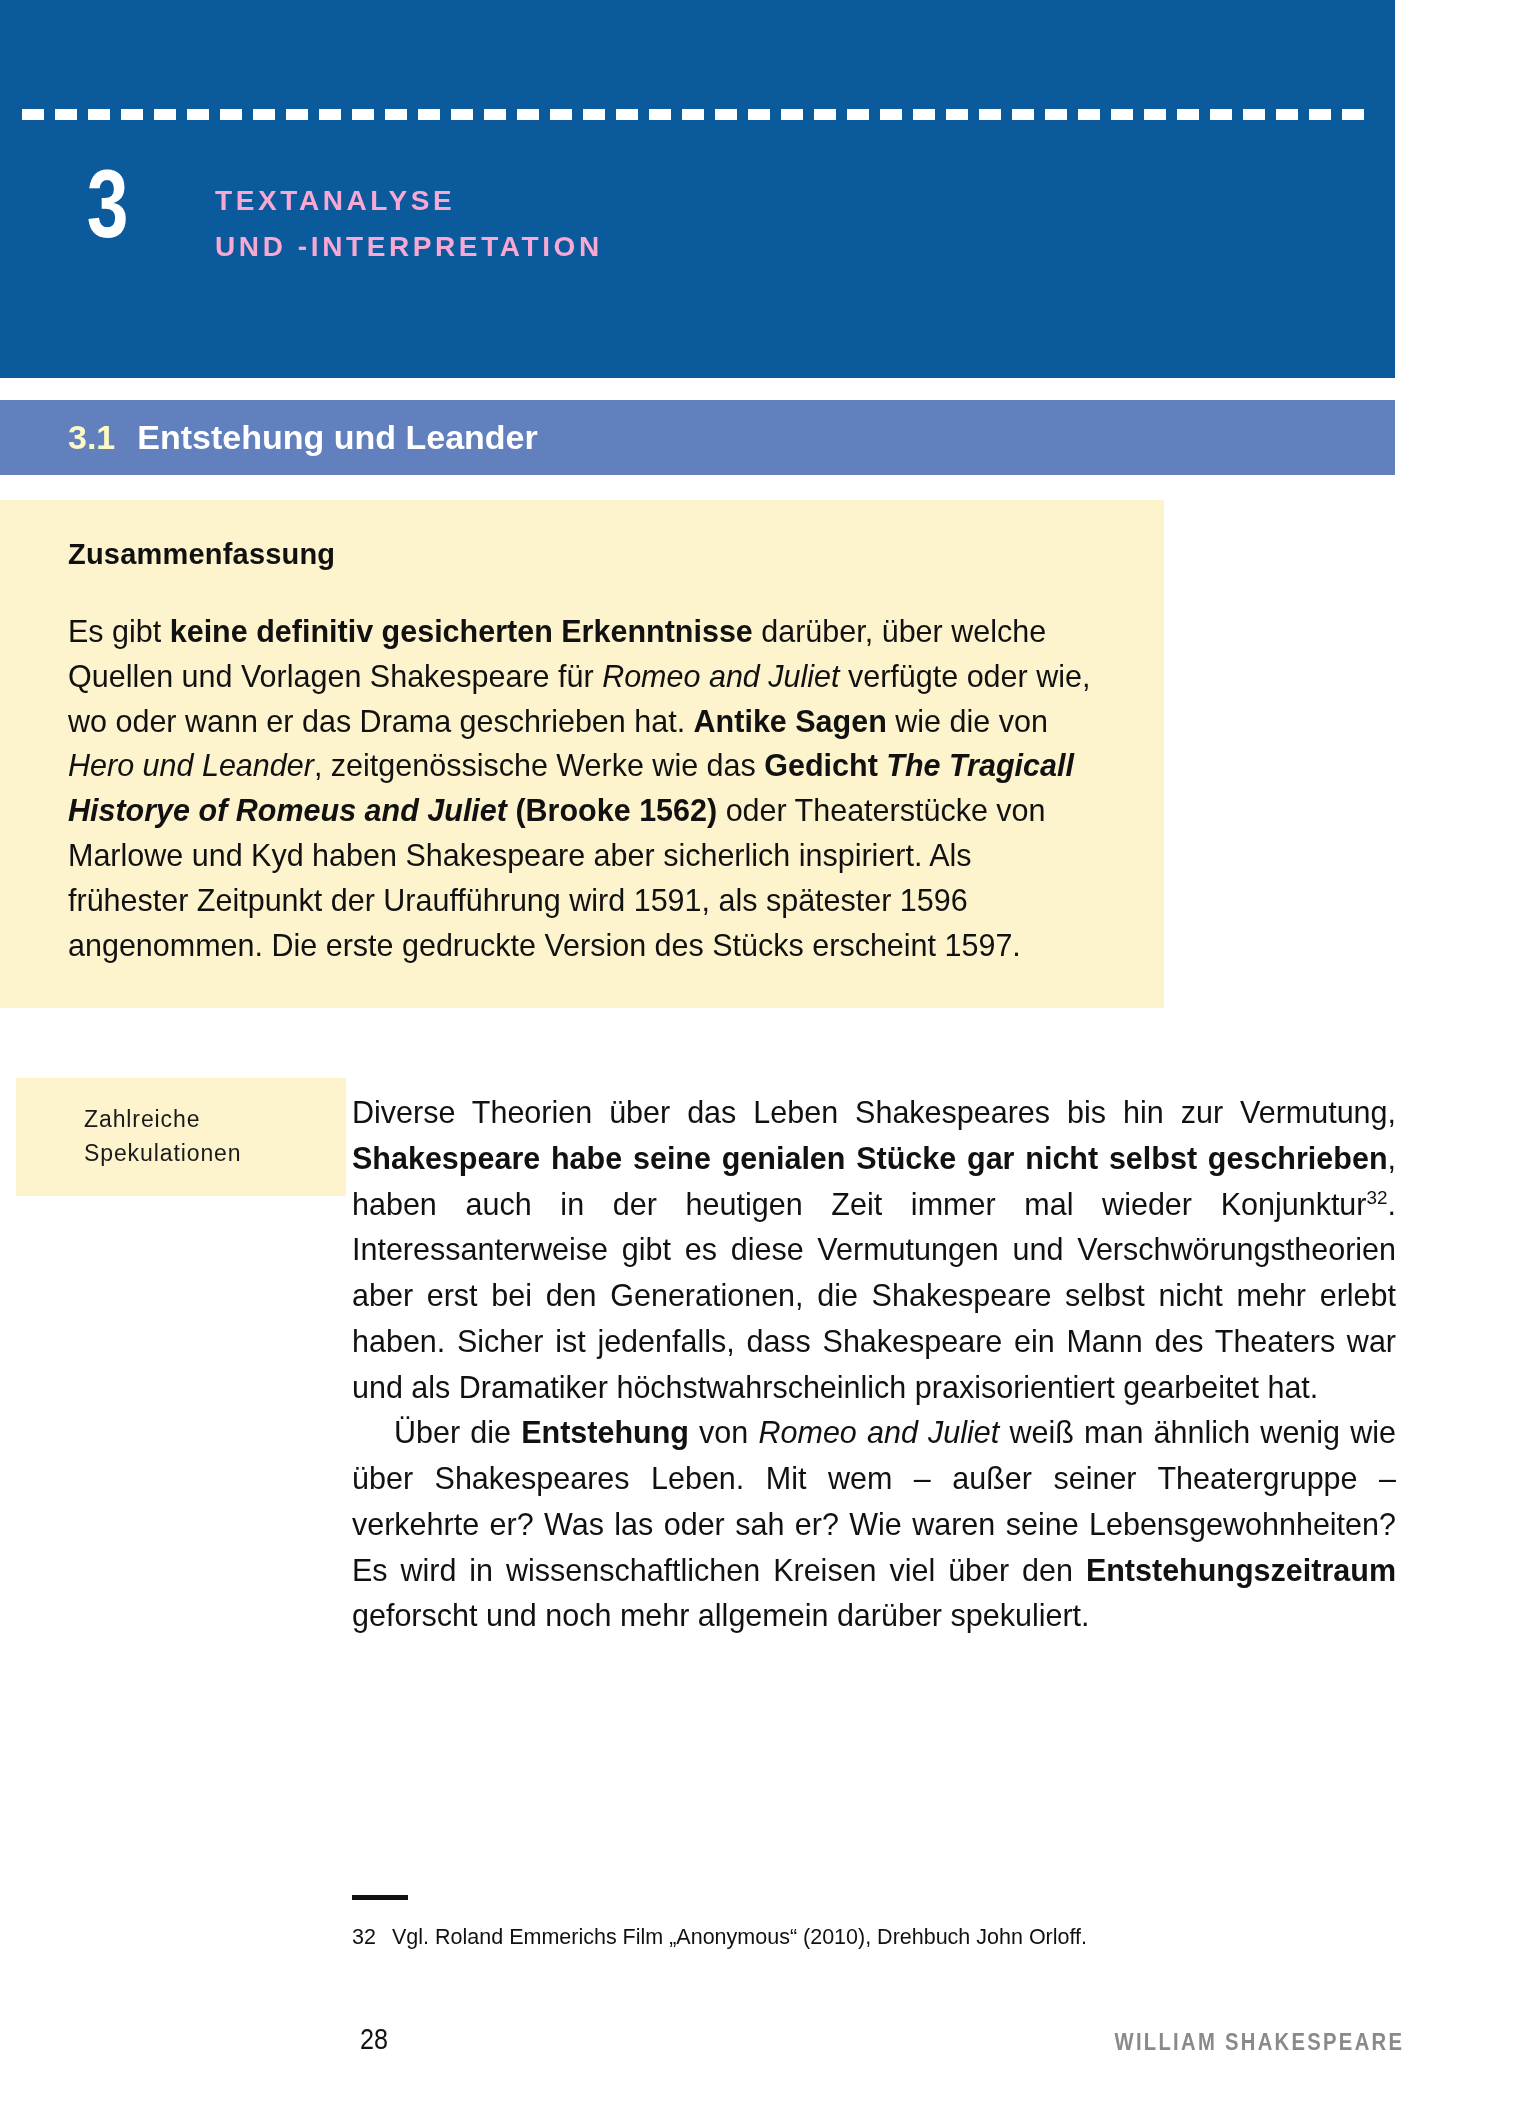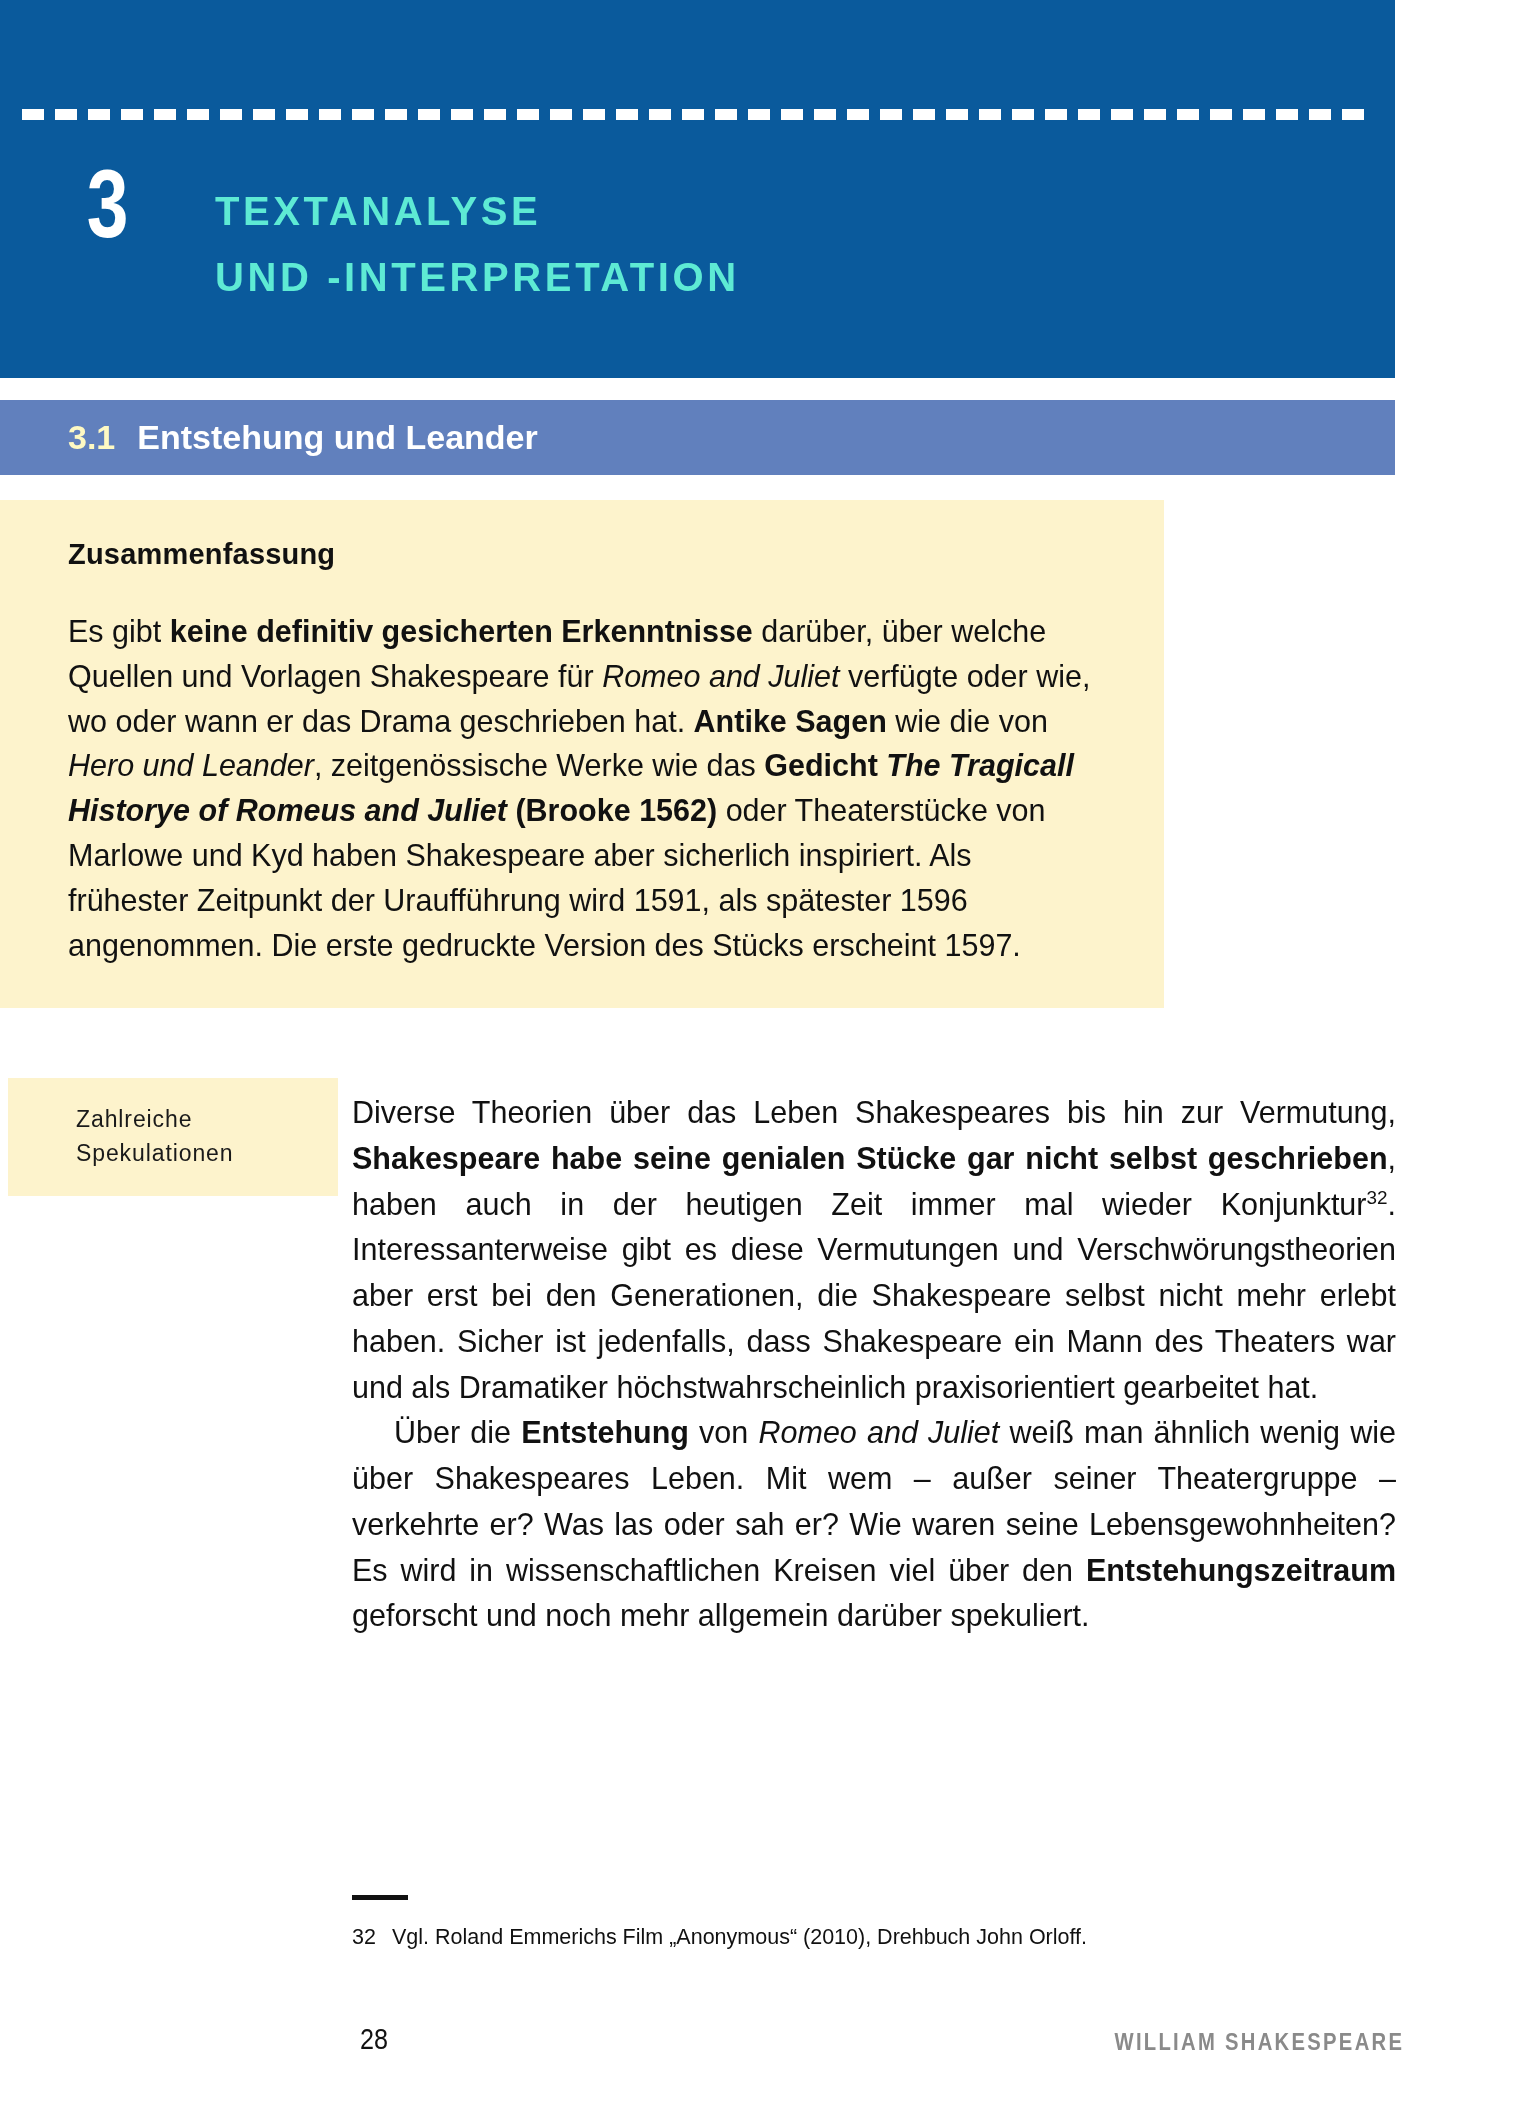--- a/index.html
+++ b/index.html
@@ -50,22 +50,22 @@
     color: #ffffff;
     font-size: 96px;
     font-weight: 700;
     line-height: 0.92;
     font-family: "Liberation Sans Narrow", "Liberation Sans", sans-serif;
     transform: scaleX(0.78);
     transform-origin: center top;
     letter-spacing: 0px;
   }
   .chapter-title {
-    color: #5eead4;
-    font-size: 40px;
+    color: #f9a8d4;
+    font-size: 28px;
     font-weight: 700;
     letter-spacing: 3.6px;
     line-height: 1.65;
     padding-top: 18px;
   }
   .chapter-title .t-line { display: block; white-space: pre; }
 
   
   .section-bar {
     position: absolute;
@@ -113,21 +113,21 @@
     text-align: left;
     hyphens: none;
   }
   .summary-text b { font-weight: 700; }
   .summary-text i { font-style: italic; }
   .summary-text .bi { font-weight: 700; font-style: italic; }
 
   
   .margin-note {
     position: absolute;
-    left: 8px;
+    left: 16px;
     top: 1078px;
     width: 330px;
     padding: 24px 24px 26px 68px;
     box-sizing: border-box;
     background: #fdf3cc;
     font-size: 23px;
     line-height: 1.48;
     letter-spacing: 0.9px;
     color: #1a1a1a;
   }

